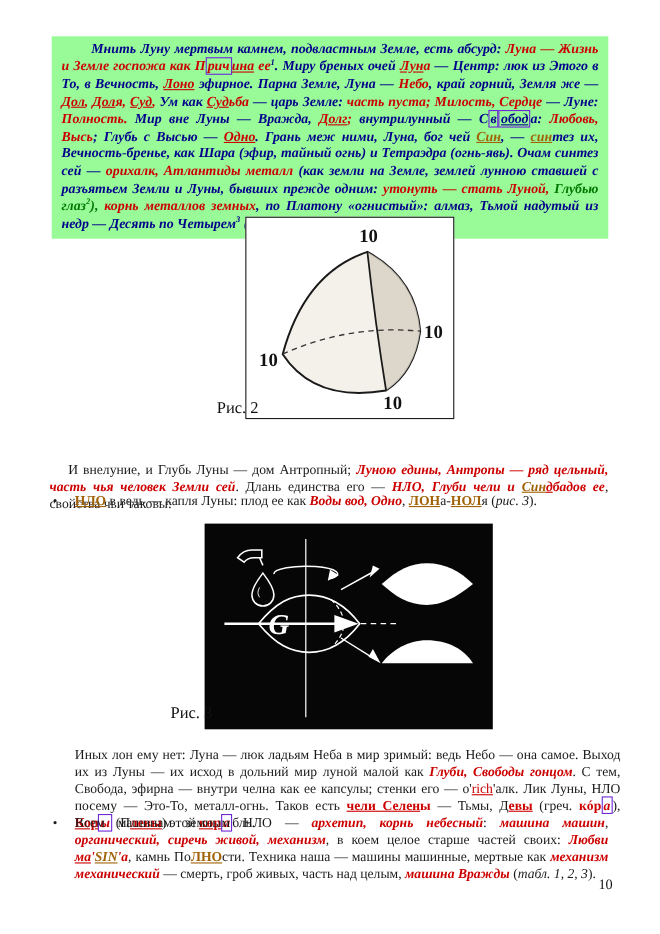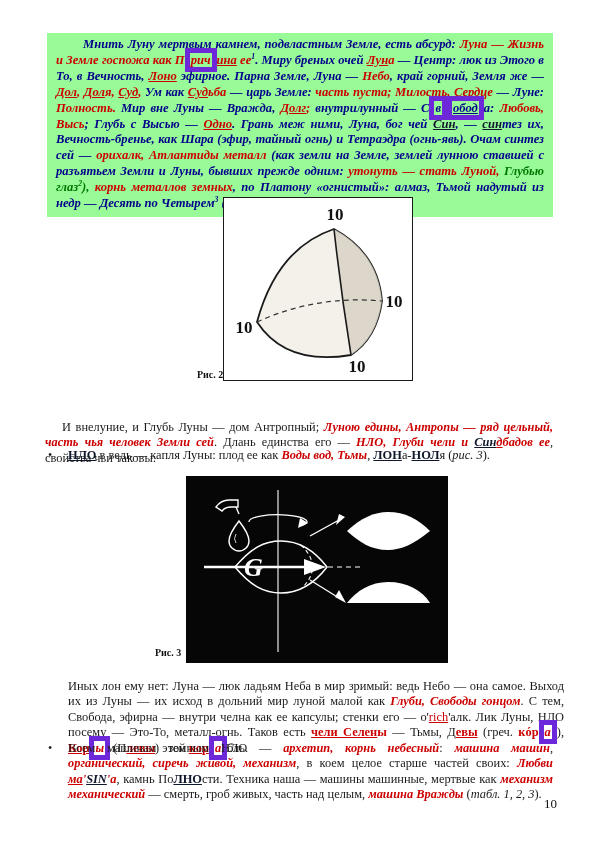--- a/index.html
+++ b/index.html
@@ -4,24 +4,24 @@
 <style>
   html,body{margin:0;padding:0;}
   body{
     width:600px;height:849px;background:#ffffff;
     font-family:"Liberation Serif", serif;
     position:relative;overflow:hidden;
     color:#1a1a1a;
   }
   .abs{position:absolute;}
   .c-red{color:#CC0000;}
-  .c-purple{color:#0f172a;}
+  .c-purple{color:#a16207;}
   .c-green{color:#007800;}
   .u{text-decoration:underline;}
-  .bx{border:5px solid #6d28d9;padding:0 1px;font-style:italic;}
+  .bx{border:1px solid #6d28d9;padding:0 1px;font-style:italic;}
   .b{font-weight:bold;}
   .it{font-style:italic;}
   sup{font-size:0.62em;line-height:0;vertical-align:super;}
   
   .greenbox{
     left:47px;top:33px;width:506px;box-sizing:border-box;
     background:#98FB98;padding:4px 9px 5px 9px;
     font-size:12.6px;line-height:15.9px;
     font-weight:bold;font-style:italic;color:#00008B;
     text-align:justify;text-indent:27px;
@@ -34,21 +34,21 @@
   .para2{left:68px;top:679px;width:496px;}
   .li{display:flex;}
   .li .marker{flex:none;width:20px;padding-left:3px;font-size:12px;}
   .li .txt{flex:1;text-align:justify;}
   .bullet1{left:45px;top:448px;width:508px;}
   .bullet2{left:45px;top:741px;width:508px;}
   
   .fig2{left:197px;top:197px;width:217px;height:185px;}
   .fig2-box{position:absolute;left:26px;top:0;width:190px;height:184px;
     border:1.5px solid #1a1a1a;background:#fff;box-sizing:border-box;}
-  .figcap{position:absolute;left:0;font-weight:bold;font-size:10px;color:#111;}
+  .figcap{position:absolute;left:0;font-weight:normal;font-size:15px;color:#111;}
   .fig2 .figcap{bottom:2px;}
   
   .fig3{left:155px;top:476px;width:293px;height:188px;}
   .fig3-box{position:absolute;left:31px;top:0;width:262px;height:187px;background:#060606;}
   .fig3 .figcap{bottom:6px;}
   
   .pagenum{left:544px;top:796px;font-size:13px;color:#111;}
 </style>
 </head>
 <body>
@@ -73,21 +73,21 @@
       <text x="133" y="174" text-anchor="middle" font-family="Liberation Serif, serif" font-size="17" font-weight="bold" fill="#111">10</text>
     </svg>
   </div>
   <div class="figcap">Рис. 2</div>
 </div>
 
 <div class="abs bodytext para1"><span>И внелуние, и Глубь Луны — дом Антропный; </span><span class="c-red b it">Луною едины, Антропы — ряд цельный, часть чья человек Земли сей</span><span>. Длань единства его — </span><span class="c-red b it">НЛО, Глуби чели и </span><span class="c-purple u b it">Син</span><span class="c-red u b it">д</span><span class="c-red b it">бадов ее</span><span>, свойства чьи таковы:</span></div>
 
 <div class="abs bodytext bullet1 li">
   <span class="marker">•</span>
-  <div class="txt"><span class="c-purple u b">НЛО</span><span> в ведь — капля Луны: плод ее как </span><span class="c-red b it">Воды вод, Тьмы</span><span>, </span><span class="c-purple u b">ЛОН</span><span>а-</span><span class="c-purple u b">НОЛ</span><span>я (</span><span class="it">рис. 3</span><span>).</span></div>
+  <div class="txt"><span class="c-purple u b">НЛО</span><span> в ведь — капля Луны: плод ее как </span><span class="c-red b it">Воды вод, Одно</span><span>, </span><span class="c-purple u b">ЛОН</span><span>а-</span><span class="c-purple u b">НОЛ</span><span>я (</span><span class="it">рис. 3</span><span>).</span></div>
 </div>
 
 <div class="abs fig3">
   <div class="fig3-box">
     <svg width="262" height="187" viewBox="0 0 262 187">
 
       <g stroke="#fff" fill="none" stroke-width="1.4">
         <path d="M30,31 q5,-7 13,-7 h9 v7 h-7 q-6,0 -9,4 z" fill="#060606"></path>
         <path d="M50,31 l3,7"></path>
         <path d="M53,45 c-7,9 -10,15 -10,20 a10,10 0 0 0 20,0 c0,-5 -3,-11 -10,-20 z"></path>

